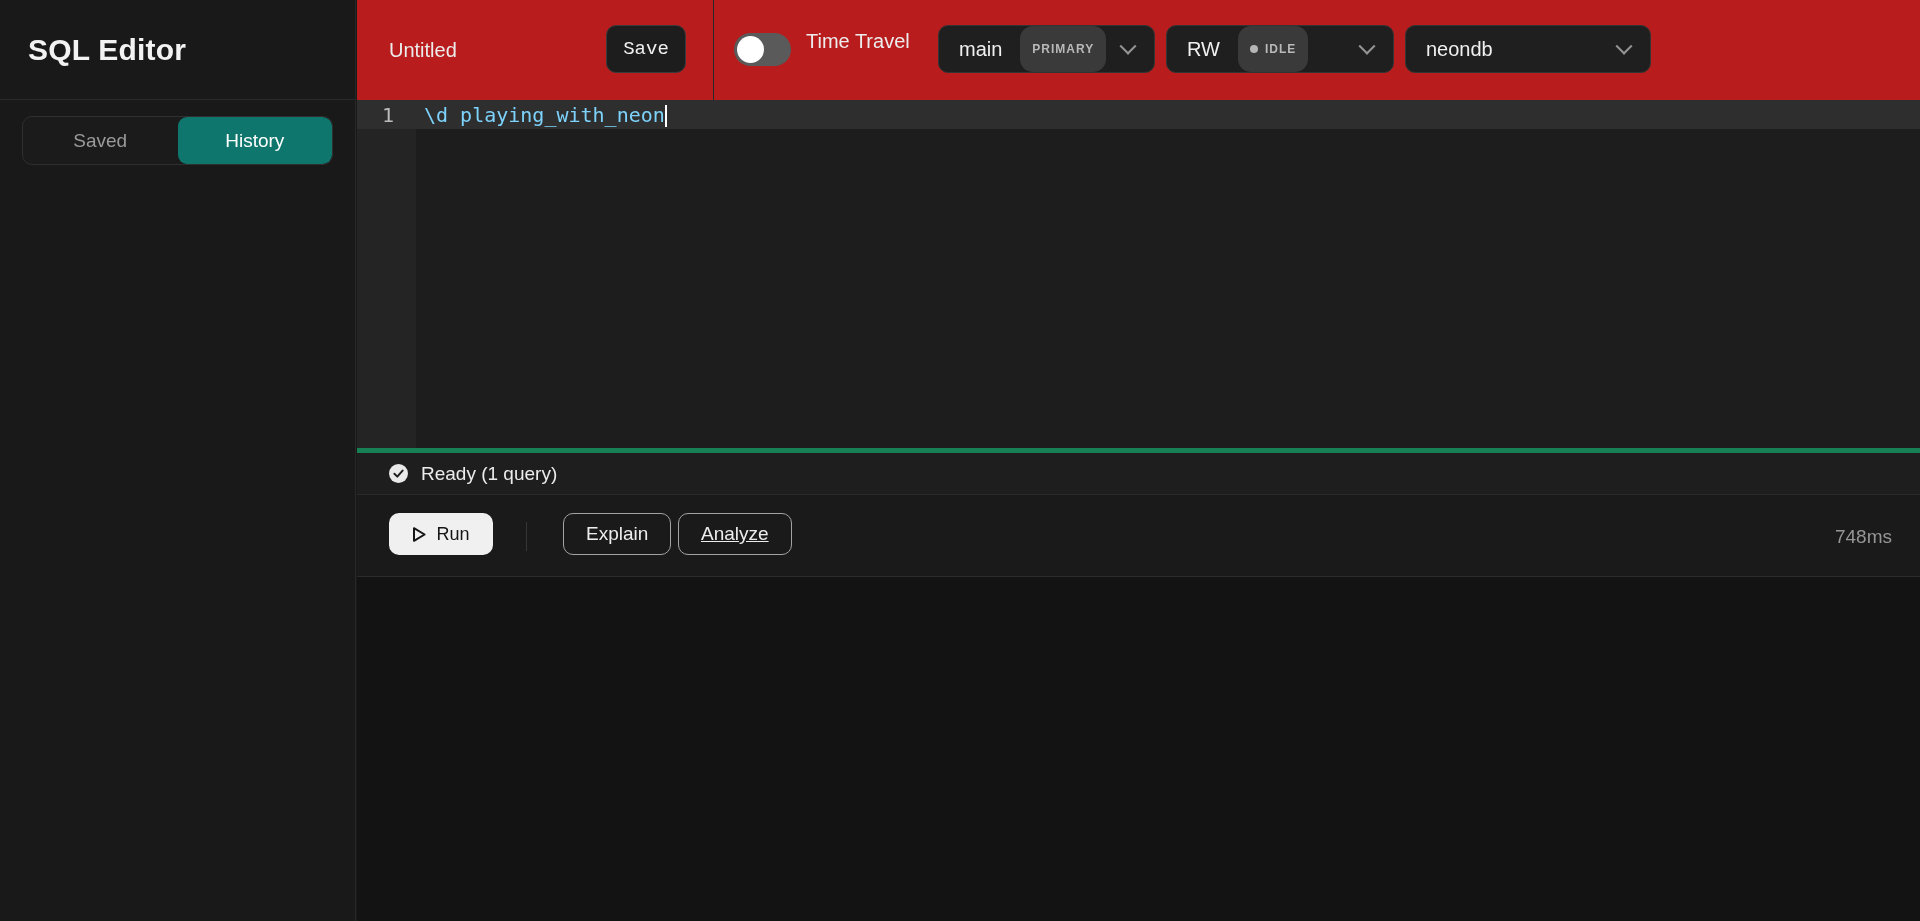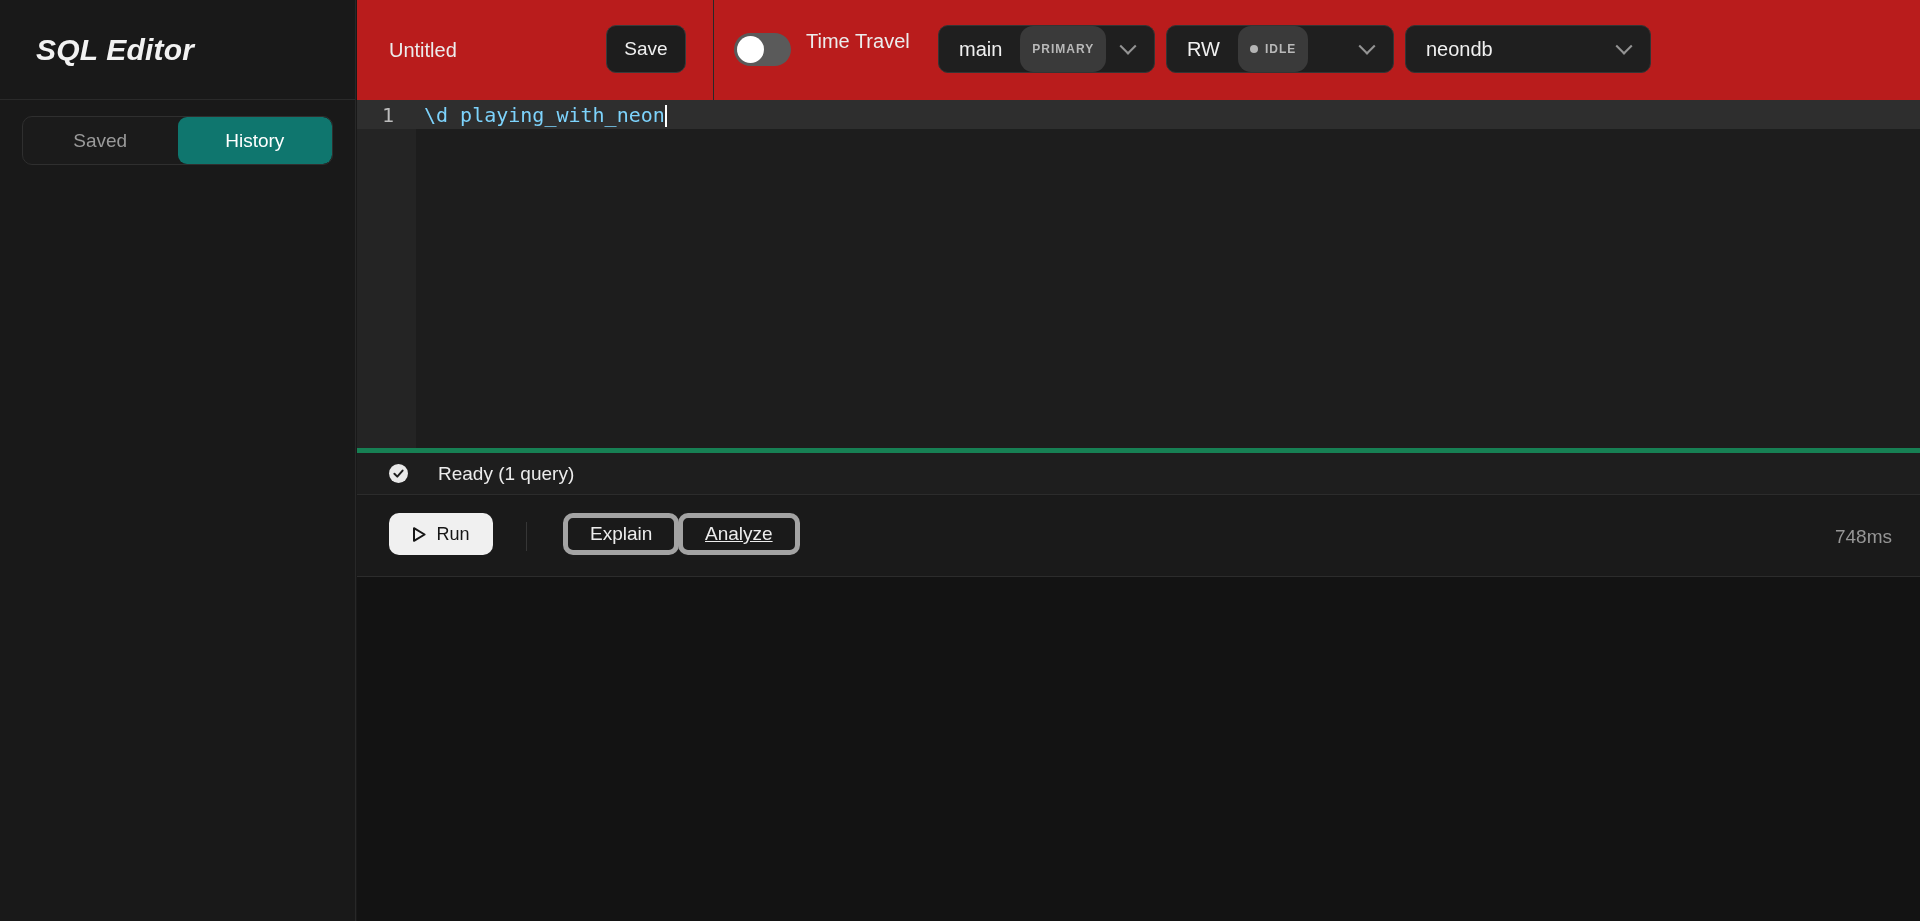--- a/index.html
+++ b/index.html
@@ -4,39 +4,39 @@
 <style>
   * { margin:0; padding:0; box-sizing:border-box; }
   html,body { width:1920px; height:921px; background:#191919; overflow:hidden;
               font-family:"Liberation Sans", sans-serif; }
   .mono { font-family:"DejaVu Sans Mono", monospace; }
 
   
   #sidebar { position:absolute; left:0; top:0; width:356px; height:921px;
              background:#191919; border-right:1px solid #282828; }
   .sidebar-header { height:100px; border-bottom:1px solid #2a2a2a;
-                    display:flex; align-items:center; padding-left:36px;font-style:italic; }
+                    display:flex; align-items:center; padding-left:28px; }
   .sidebar-title { font-size:30px; font-weight:bold; color:#f2f2f2; letter-spacing:.2px; }
   .tab-group { margin:16px 22px 0 22px; height:49px; display:flex;
                border:1px solid #2f2f2f; border-radius:10px; overflow:hidden;
                background:#1b1b1b; }
   .tab-seg { flex:1; display:flex; align-items:center; justify-content:center;
              font-size:19px; color:#9a9a9a; cursor:pointer; }
   .tab-seg.active { background:#0f766e; color:#ffffff; border-radius:9px; }
 
   
   #main { position:absolute; left:357px; top:0; right:0; height:921px; }
 
   
   #topbar { position:relative; height:100px; background:#b91c1c; }
   .query-title { position:absolute; left:32px; top:0; height:100px; display:flex;
                  align-items:center; font-size:20px; color:#ececec; }
   .save-btn { position:absolute; left:249px; top:25px; width:80px; height:48px;
               background:#1d1d1d; border:1px solid #3a3a3a; border-radius:10px;
-              color:#f0f0f0; font-size:19px; font-family:Liberation Sans, sans-serif;
+              color:#f0f0f0; font-size:19px; font-family:Liberation Mono, monospace;
               cursor:pointer; }
   .topbar-divider { position:absolute; left:356px; top:0; width:1px; height:100px;
                     background:#282828; }
   .toggle { position:absolute; left:377px; top:33px; width:57px; height:33px;
             background:#5a5a5a; border-radius:17px; cursor:pointer; }
   .toggle-knob { position:absolute; left:3px; top:3px; width:27px; height:27px;
                  border-radius:50%; background:#ffffff; }
   .toggle-label { position:absolute; left:449px; top:0; height:83px; display:flex;
                   align-items:center; font-size:20px; color:#ececec; }
   .dropdown { position:absolute; top:25px; height:48px; background:#1f1f1f;
@@ -65,33 +65,33 @@
   .code-text { padding-left:8px; color:#7dd3fc; white-space:pre; }
   .cursor { display:inline-block; width:2px; height:22px; background:#ffffff;
             vertical-align:text-bottom; }
 
   
   #status-line { position:absolute; top:448px; left:0; right:0; height:5px;
                  background:#178054; }
   #ready-bar { position:absolute; top:453px; left:0; right:0; height:42px;
                background:#1e1e1e; border-bottom:1px solid #2c2c2c;
                display:flex; align-items:center; padding-left:32px; }
-  .ready-text { font-size:19px; color:#ececec; margin-left:30px; }
+  .ready-text { font-size:19px; color:#ececec; margin-left:13px; }
 
   
   #action-bar { position:absolute; top:496px; left:0; right:0; height:81px;
                 background:#1a1a1a; border-bottom:1px solid #2c2c2c; }
   .run-btn { position:absolute; left:32px; top:17px; width:104px; height:42px;
              background:#f0f0f0; border:none; border-radius:10px; color:#161616;
              font-size:18px; font-family:"Liberation Sans",sans-serif; cursor:pointer;
              display:flex; align-items:center; justify-content:center; gap:9px; }
   .action-sep { position:absolute; left:169px; top:26px; width:1px; height:29px;
                 background:#363636; }
   .ghost-btn { position:absolute; top:17px; height:42px; background:transparent;
-               border:5px solid #a3a3a3; border-radius:10px; color:#ededed;
+               border:1px solid #a3a3a3; border-radius:10px; color:#ededed;
                font-size:19px; font-family:"Liberation Sans",sans-serif; cursor:pointer;
                padding:0 22px; }
   .explain-btn { left:206px; }
   .analyze-btn { left:321px;text-decoration:underline; }
   .duration { position:absolute; right:28px; top:0; height:81px; display:flex;
               align-items:center; font-size:19px; color:#969696; }
 
   
   #results { position:absolute; top:577px; left:0; right:0; bottom:0;
              background:#131313; color:#dedede; font-size:20px; }

